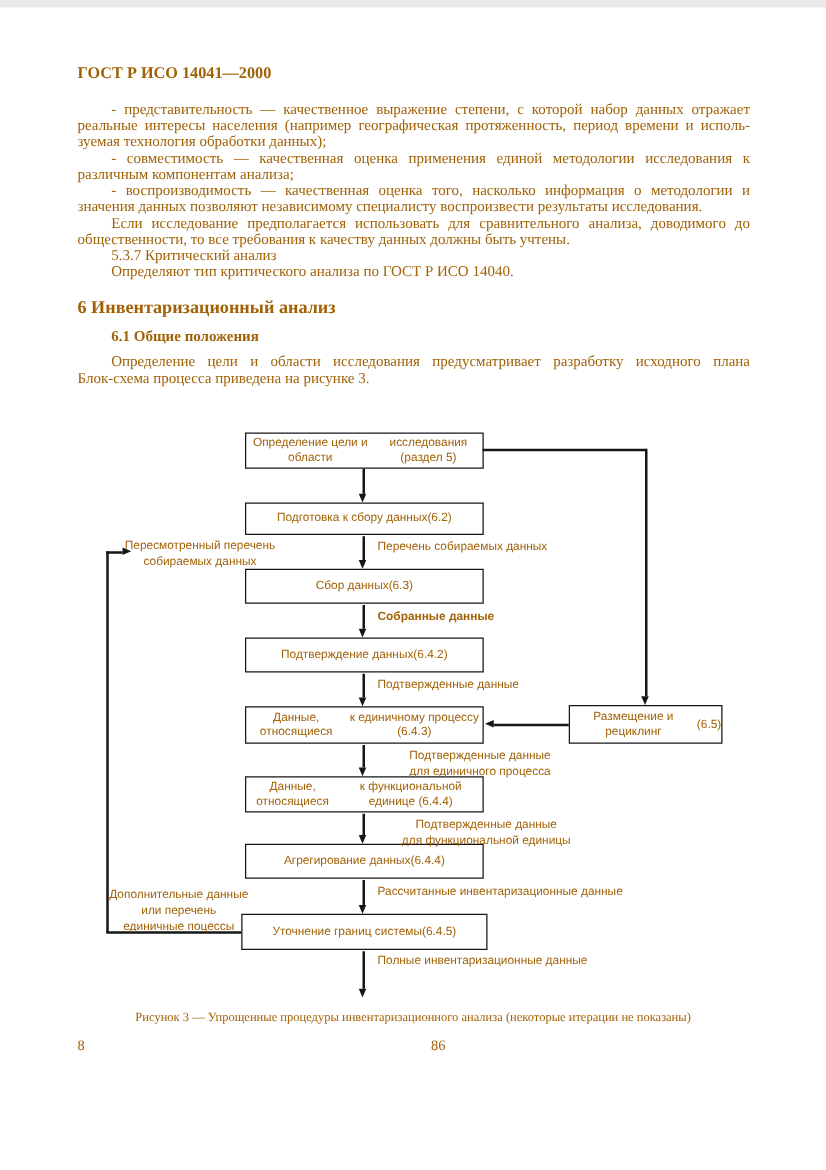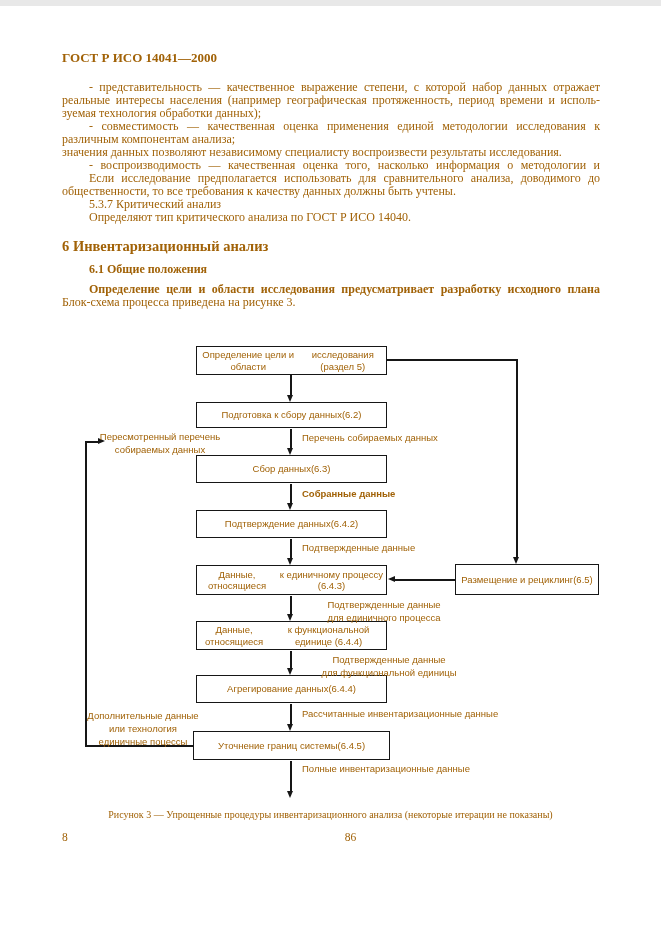--- a/index.html
+++ b/index.html
@@ -12,21 +12,21 @@
   .hdr { position:absolute; left:62px; top:44px; font-weight:bold; font-size:13px; }
   .pageno-left { position:absolute; left:62px; top:825px; font-size:11.5px; }
   .pageno-center { position:absolute; left:0; right:0; top:825px; text-align:center; font-size:11.5px;padding-left:40px; }
   
   .textcol { position:absolute; left:62px; top:75px; width:538px; font-size:12px; line-height:13px; }
   .ln { min-height:13px; }
   .j { text-align:justify; text-align-last:justify; }
   .ind { text-indent:27px; }
   .h-section { font-weight:bold; font-size:14.5px; line-height:17px; margin:14px 0 8px 0; }
   .h-sub { font-weight:bold; font-size:12px; line-height:13px; text-indent:27px; margin-bottom:7px; }
-  .p7start { margin-top:6px;font-weight:bold; }
+  .p7start { margin-top:6px; }
   
   .fc { position:absolute; left:0; top:0; width:661px; height:936px;
         font-family:"Liberation Sans", sans-serif; }
   .box { position:absolute; box-sizing:border-box; border:1.5px solid #161616; background:#fff;
          display:flex; align-items:center; justify-content:center;
          text-align:center; font-size:9.5px; line-height:11.5px; }
   .hl { position:absolute; height:1.5px; background:#161616; }
   .vl { position:absolute; width:1.5px; background:#161616; }
   .ah { position:absolute; width:0; height:0; }
   .ah-d { border-left:3.5px solid transparent; border-right:3.5px solid transparent; border-top:7px solid #161616; }
@@ -43,22 +43,22 @@
 <div class="page">
 
   <div class="hdr">ГОСТ Р ИСО 14041—2000</div>
 
   <div class="textcol">
     <div class="ln j ind">- представительность — качественное выражение степени, с которой набор данных отражает</div>
     <div class="ln j">реальные интересы населения (например географическая протяженность, период времени и исполь-</div>
     <div class="ln">зуемая технология обработки данных);</div>
     <div class="ln j ind">- совместимость — качественная оценка применения единой методологии исследования к</div>
     <div class="ln">различным компонентам анализа;</div>
+    <div class="ln j ind">- воспроизводимость — качественная оценка того, насколько информация о методологии и</div>
     <div class="ln">значения данных позволяют независимому специалисту воспроизвести результаты исследования.</div>
-    <div class="ln j ind">- воспроизводимость — качественная оценка того, насколько информация о методологии и</div>
     <div class="ln j ind">Если исследование предполагается использовать для сравнительного анализа, доводимого до</div>
     <div class="ln">общественности, то все требования к качеству данных должны быть учтены.</div>
     <div class="ln ind">5.3.7 Критический анализ</div>
     <div class="ln ind">Определяют тип критического анализа по ГОСТ Р ИСО 14040.</div>
     <div class="h-section">6 Инвентаризационный анализ</div>
     <div class="h-sub">6.1 Общие положения</div>
     <div class="ln j ind p7start">Определение цели и области исследования предусматривает разработку исходного плана</div>
     <div class="ln">Блок-схема процесса приведена на рисунке 3.</div>
   </div>
 
@@ -77,21 +77,21 @@
       <div>(6.3)</div>
     </div>
     <div class="box" style="left:196px;top:504px;width:191px;height:28px;">
       <div>Подтверждение данных</div>
       <div>(6.4.2)</div>
     </div>
     <div class="box" style="left:196px;top:559px;width:191px;height:30px;">
       <div>Данные, относящиеся</div>
       <div>к единичному процессу (6.4.3)</div>
     </div>
-    <div class="box" style="left:455px;top:558px;width:144px;height:31px;">
+    <div class="box" style="left:455px;top:558px;width:123px;height:31px;">
       <div>Размещение и рециклинг</div>
       <div>(6.5)</div>
     </div>
     <div class="box" style="left:196px;top:615px;width:191px;height:29px;">
       <div>Данные, относящиеся</div>
       <div>к функциональной единице (6.4.4)</div>
     </div>
     <div class="box" style="left:196px;top:669px;width:191px;height:28px;">
       <div>Агрегирование данных</div>
       <div>(6.4.4)</div>
@@ -141,21 +141,21 @@
       <div>Подтвержденные данные</div>
       <div>для единичного процесса</div>
     </div>
     <div class="flabel c" style="left:294px;top:647px;width:190px;">
       <div>Подтвержденные данные</div>
       <div>для функциональной единицы</div>
     </div>
     <div class="flabel" style="left:302px;top:702px;">Рассчитанные инвентаризационные данные</div>
     <div class="flabel c" style="left:86px;top:703px;width:114px;">
       <div>Дополнительные данные</div>
-      <div>или технология</div>
+      <div>или перечень</div>
       <div>единичные поцессы</div>
     </div>
     <div class="flabel" style="left:302px;top:757px;">Полные инвентаризационные данные</div>
 
   </div>
 
   <div class="caption">Рисунок 3 — Упрощенные процедуры инвентаризационного анализа (некоторые итерации не показаны)</div>
 
   <div class="pageno-left">8</div>
   <div class="pageno-center">86</div>

